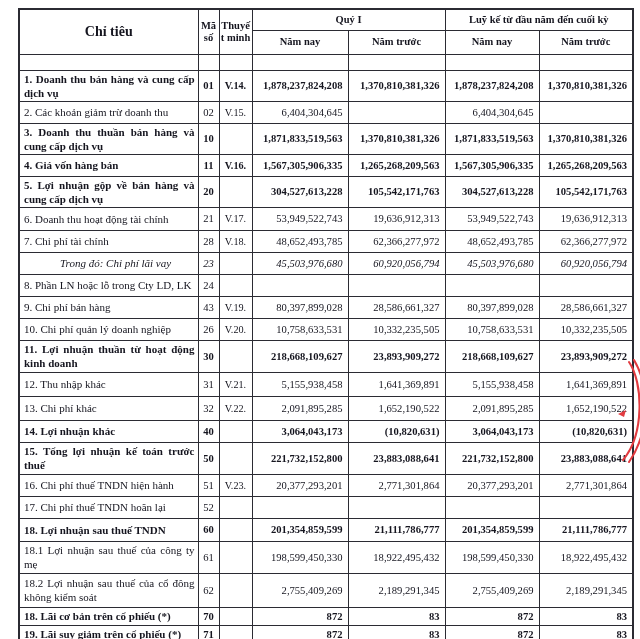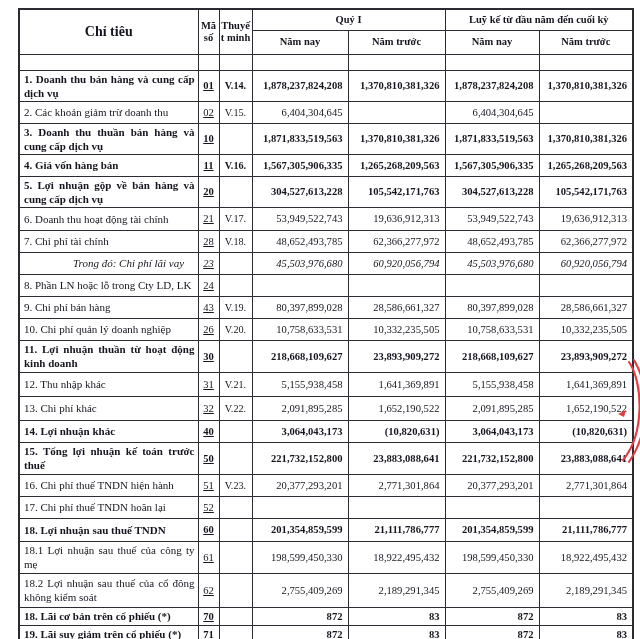--- a/index.html
+++ b/index.html
@@ -23,22 +23,22 @@
   th,td{border:1px solid var(--line);overflow:hidden;}
   thead th{
     font-weight:bold;text-align:center;vertical-align:middle;
     font-size:10.5px;line-height:1.15;padding:1px 1px;
   }
   th.wrap-hard{overflow-wrap:anywhere;word-break:break-word;}
   .cell-label{
     font-size:11px;text-align:justify;vertical-align:middle;
     padding:1px 3px 1px 4px;line-height:1.28;
   }
-  .cell-label.indent{padding-left:53px;text-align:left;}
-  .cell-code{text-align:center;vertical-align:middle;font-size:10.6px;padding:0 1px;text-decoration:underline;}
+  .cell-label.indent{padding-left:40px;text-align:left;}
+  .cell-code{text-align:center;vertical-align:middle;font-size:10.6px;padding:0 1px;}
   .cell-note{text-align:center;vertical-align:middle;font-size:10.2px;padding:0 1px;}
   .cell-num{
     text-align:right;vertical-align:middle;font-size:10.6px;
     padding:1px 5px 1px 1px;white-space:nowrap;
   }
   tr.row-bold td{font-weight:bold;}
   tr.row-italic td{font-style:italic;}
   tr.spacer-row td{height:13px;border-bottom:1px solid var(--line);}
   .pen-annotation{position:absolute;left:608px;top:358px;width:32px;height:106px;pointer-events:none;}
   .pen-annotation path{fill:none;stroke:var(--annot);stroke-width:2.1;stroke-linecap:round;}

